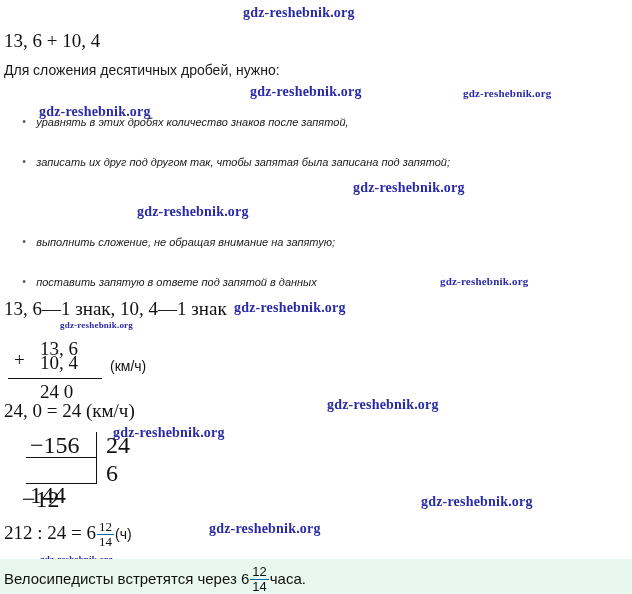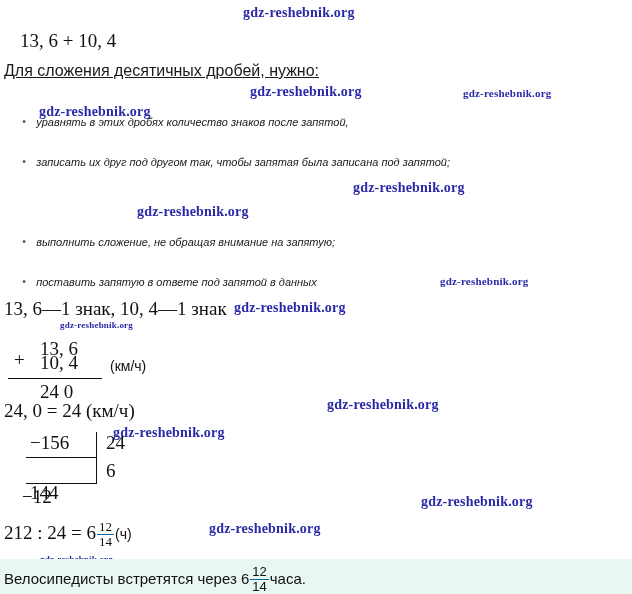--- a/index.html
+++ b/index.html
@@ -32,23 +32,22 @@
     position: absolute;
     white-space: nowrap;
   }
   .expr {
     font-family: "Liberation Serif", serif;
     font-size: 19px;
     color: #111;
   }
   .body-text {
     font-family: "Liberation Sans", sans-serif;
-    font-size: 16px;
+    font-size: 14px;
     color: #1a1a1a;
-    text-decoration: underline;
   }
   .bullet-row {
     position: absolute;
     display: flex;
     align-items: flex-start;
   }
   .bullet-dot {
     color: #555;
     font-size: 12px;
     line-height: 20px;
@@ -85,21 +84,21 @@
   .unit {
     font-family: "Liberation Sans", sans-serif;
     font-size: 14px;
     color: #111;
   }
   .longdiv {
     position: absolute;
   }
   .longdiv .val {
     position: absolute;
-    font-size: 19px;
+    font-size: 24px;
     color: #111;
   }
   .vline {
     position: absolute;
     background: #111;
     width: 1px;
   }
   .frac {
     display: inline-block;
     vertical-align: -0.55em;
@@ -147,21 +146,21 @@
   <div class="wm" style="left:137px; top:204px;font-size:14px;">gdz-reshebnik.org</div>
   <div class="wm" style="left:440px; top:275px;font-size:11px;">gdz-reshebnik.org</div>
   <div class="wm" style="left:234px; top:300px;font-size:14px;">gdz-reshebnik.org</div>
   <div class="wm" style="left:60px;  top:320px;font-size:9px;">gdz-reshebnik.org</div>
   <div class="wm" style="left:327px; top:397px;font-size:14px;">gdz-reshebnik.org</div>
   <div class="wm" style="left:113px; top:425px;font-size:14px;">gdz-reshebnik.org</div>
   <div class="wm" style="left:421px; top:494px;font-size:14px;">gdz-reshebnik.org</div>
   <div class="wm" style="left:209px; top:521px;font-size:14px;">gdz-reshebnik.org</div>
   <div class="wm" style="left:40px;  top:554px;font-size:9px;">gdz-reshebnik.org</div>
 
-  <div class="abs expr" style="left:20px; top:30px;">13, 6 + 10, 4</div>
+  <div class="abs expr" style="left:4px; top:30px;">13, 6 + 10, 4</div>
 
   <div class="abs body-text" style="left:4px; top:62px;">Для сложения десятичных дробей, нужно:</div>
 
   <div class="bullet-row" style="left:22px; top:112px; width:580px;">
     <span class="bullet-dot">•</span>
     <span class="bullet-text">уравнять в этих дробях количество знаков после запятой,</span>
   </div>
 
   <div class="bullet-row" style="left:22px; top:152px; width:580px;">
     <span class="bullet-dot">•</span>

